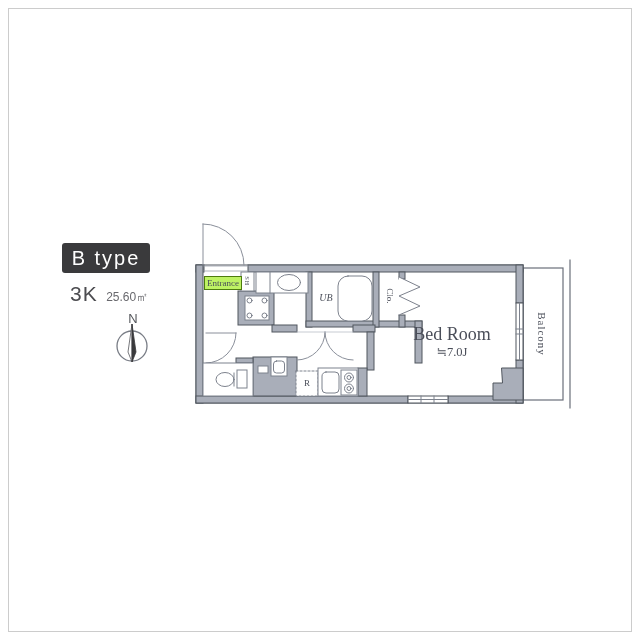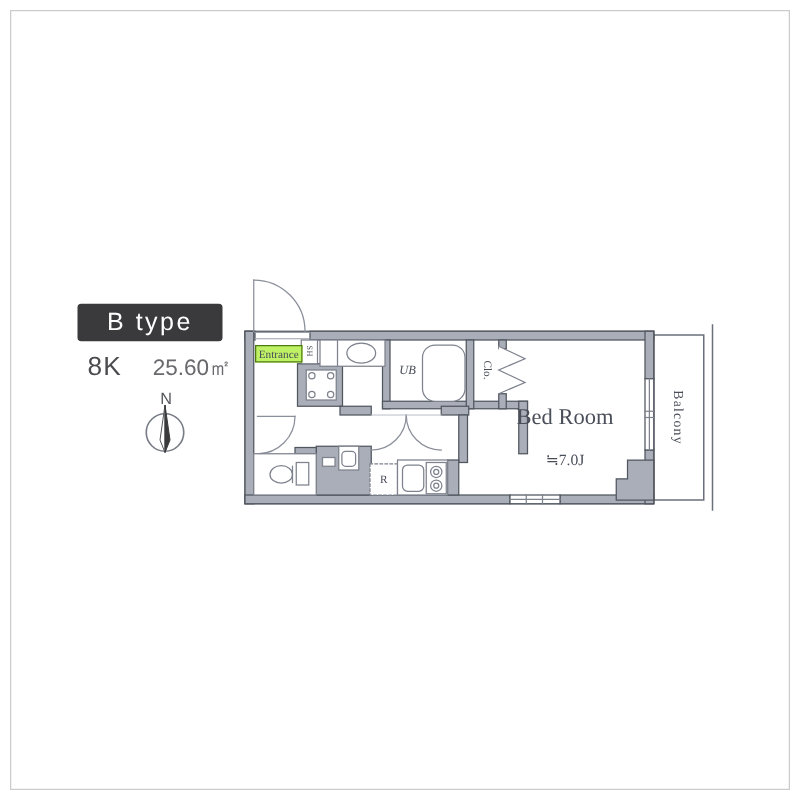--- a/index.html
+++ b/index.html
@@ -1,53 +1,53 @@
 <!DOCTYPE html>
 <html><head>
 <meta charset="utf-8">
 <style>
   html,body{margin:0;padding:0;}
   body{width:640px;height:640px;background:#ffffff;position:relative;overflow:hidden;
        font-family:"Liberation Sans",sans-serif;}
   .frame{position:absolute;left:8px;top:8px;right:8px;bottom:8px;border:1px solid #cccccc;}
   
-  .badge{position:absolute;left:62px;top:243px;width:116px;height:30px;background:#3a3a3c;
+  .badge{position:absolute;left:62px;top:243px;width:88px;height:30px;background:#3a3a3c;
          border-radius:3px;color:#ffffff;font-size:20px;letter-spacing:2px;
          display:flex;align-items:center;justify-content:center;}
   .spec{position:absolute;left:70px;top:282px;color:#4c4c50;white-space:nowrap;}
   .spec .big{font-size:21px;letter-spacing:1px;}
-  .spec .small{font-size:18px;color:#68686d;margin-left:20px;}
+  .spec .small{font-size:12px;color:#68686d;margin-left:4px;}
   .north-label{position:absolute;left:124px;top:311px;width:18px;text-align:center;
          font-size:13px;color:#55575c;}
   
   .plabel{position:absolute;color:#4a4e59;font-family:"Liberation Serif",serif;
           white-space:nowrap;}
   .center{transform:translate(-50%,-50%);}
   .vtext{writing-mode:vertical-rl;text-orientation:sideways;}
   .entrance-box{left:204px;top:276px;font-size:9px;border:1px solid #4d7c0f;
           background:#bef264;padding:0 2px;line-height:12px;}
   .lbl-sh{left:247px;top:281px;font-size:6.5px;letter-spacing:0.5px;}
   .lbl-ub{left:326px;top:297px;font-size:10px;font-style:italic;}
   .lbl-clo{left:390px;top:296px;font-size:9px;}
   .lbl-bedroom{left:452px;top:334px;font-size:18px;}
-  .lbl-bedsize{left:452px;top:368px;font-size:12.5px;}
+  .lbl-bedsize{left:452px;top:352px;font-size:12.5px;}
   .lbl-balcony{left:542px;top:334px;font-size:11px;letter-spacing:1px;}
   .lbl-r{left:307px;top:383px;font-size:9px;}
   svg{position:absolute;left:0;top:0;}
 </style>
 </head>
 <body>
 
 <div class="frame"></div>
 
 <div class="badge">
   <span>B type</span>
 </div>
 <div class="spec">
-  <span class="big">8K</span>
+  <span class="big">3K</span>
   <span class="small">25.60㎡</span>
 </div>
 <div class="north-label plabel-sans">N</div>
 
 <svg width="60" height="70" style="left:102px;top:310px;" viewBox="0 0 60 70">
   <circle cx="30" cy="36" r="15" fill="none" stroke="#787c85" stroke-width="1.3"></circle>
   <polygon points="30,14 26,42 30,52" fill="#ffffff" stroke="#55575c" stroke-width="0.8"></polygon>
   <polygon points="30,14 34,42 30,52" fill="#3a3a3c" stroke="#3a3a3c" stroke-width="0.8"></polygon>
 </svg>
 

